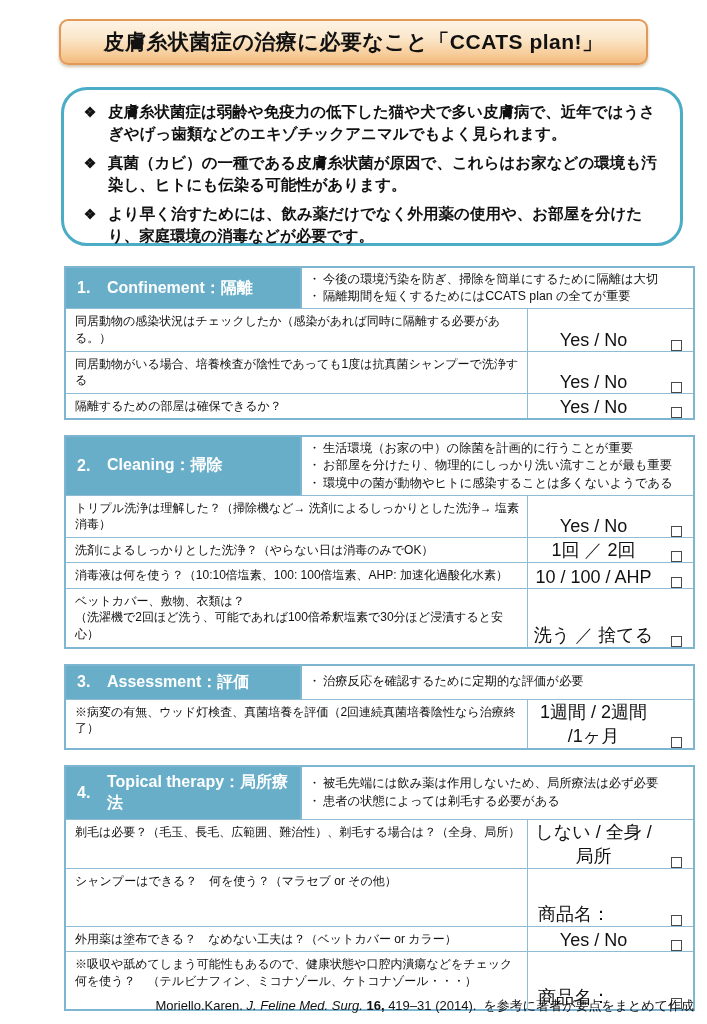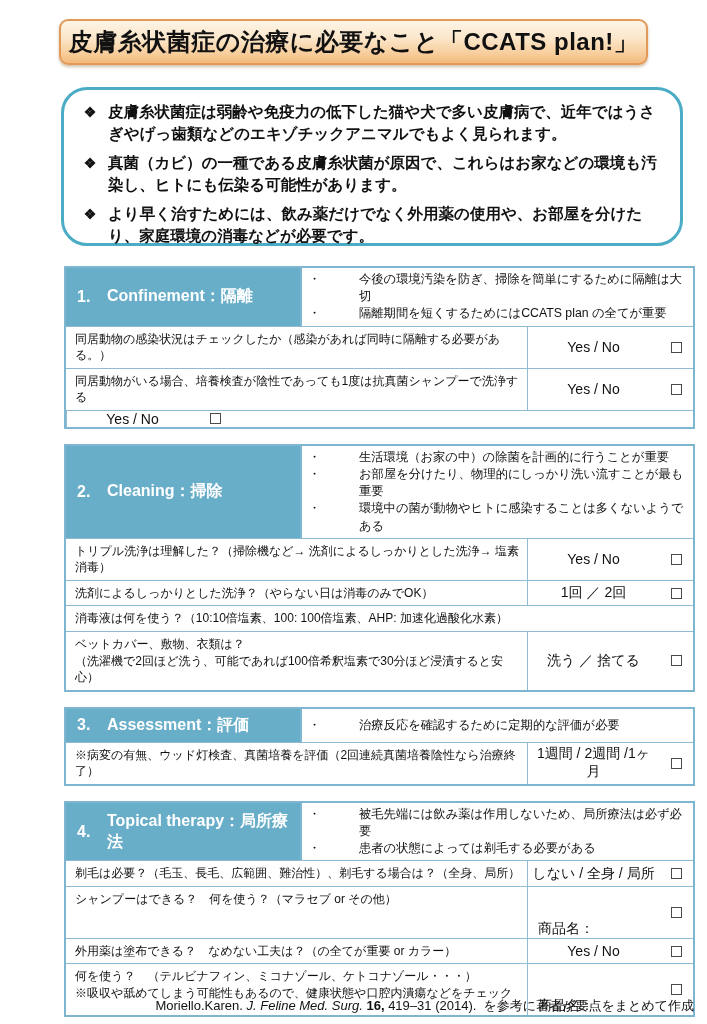--- a/index.html
+++ b/index.html
@@ -6,21 +6,21 @@
   html,body { width:707px; height:1024px; background:#ffffff;
     font-family:"Liberation Sans", sans-serif; color:#111; }
   body { position:relative; overflow:hidden; }
 
   
   .title-bar { position:absolute; left:59px; top:19px; width:589px; height:46px;
     border:2px solid #e39a58; border-radius:9px;
     background:linear-gradient(180deg,#fdf4e6 0%,#fbe7cb 40%,#f7cd9b 78%,#f3ba7c 100%);
     box-shadow:0 2px 3px rgba(120,80,30,.35);
     display:flex; align-items:center; justify-content:center;
-    font-size:24px; font-weight:bold; letter-spacing:.5px; }
+    font-size:21px; font-weight:bold; letter-spacing:.5px; }
 
   
   .intro-box { position:absolute; left:61px; top:87px; width:622px; height:159px;
     border:3px solid #4bacc6; border-radius:26px; background:#fff;
     padding:11px 16px 6px 8px; }
   .intro-item { display:flex; font-size:15.5px; font-weight:600; line-height:1.42; margin-bottom:7px; }
   .intro-marker { flex:0 0 36px; text-align:center; font-size:14px; padding-top:2px; }
   .intro-text { flex:1; }
 
   
@@ -28,26 +28,26 @@
   .section { border:2px solid #7eb5d1; background:#fff; margin-bottom:15px; }
   .sec-header { display:flex; align-items:stretch; }
   .sec-title { flex:0 0 234px; background:#69aec9; color:#fff; display:flex;
     align-items:center; padding:5px 4px 5px 11px; font-size:16px; font-weight:bold; min-height:33px; }
   .sec-num { flex:0 0 30px; }
   .sec-label { flex:1; }
   .sec-notes { flex:1; border-left:2px solid #7eb5d1; padding:3px 4px;
     display:flex; flex-direction:column; justify-content:center; }
   .note { display:flex; font-size:12.3px; line-height:1.4; font-weight:500; }
   .note-bullet { flex:0 0 17px; text-align:center; }
-  .note-text { flex:1;margin-left:36px; }
+  .note-text { flex:1; }
 
   .row { display:flex; border-top:1.5px solid #8fbcd4; align-items:stretch; }
   .q { flex:1; padding:4px 6px 4px 9px; font-size:12px; line-height:1.38; font-weight:500; }
   .a { flex:0 0 166px; border-left:1.5px solid #8fbcd4; display:flex;
-    align-items:center; font-size:14px; font-weight:500;gap:15px; }
+    align-items:flex-end; font-size:18px; font-weight:500;gap:15px; }
   .a-text { flex:1; text-align:center; padding-left:3px; }
   .a.left .a-text { text-align:left; padding-left:10px;margin-top:33px; }
   .checkbox { flex:0 0 11px; width:11px; height:11px; border:1.5px solid #4a4a4a;
     margin-right:11px; background:#fff; }
 
   
   .footer { position:absolute; right:13px; top:997px; font-size:13px; white-space:pre;margin-left:47px; }
   .footer .it { font-style:italic; }
   .footer .b { font-weight:bold; }
 </style>
@@ -109,20 +109,23 @@
     <div class="q">
             <div>同居動物がいる場合、培養検査が陰性であっても1度は抗真菌シャンプーで洗浄する</div>
           </div>
     <div class="a">
       <span class="a-text">Yes  /  No</span>
       <span class="checkbox"></span>
     </div>
   </div>
 
   <div class="row">
+    <div class="q">
+            <div>隔離するための部屋は確保できるか？</div>
+          </div>
     <div class="a">
       <span class="a-text">Yes  /  No</span>
       <span class="checkbox"></span>
     </div>
   </div>
 </div>
   </section>
 
   <section class="section">
     <div class="sec-header">
@@ -165,20 +168,24 @@
     <div class="a">
       <span class="a-text">1回 ／ 2回</span>
       <span class="checkbox"></span>
     </div>
   </div>
 
   <div class="row">
     <div class="q">
             <div>消毒液は何を使う？（10:10倍塩素、100: 100倍塩素、AHP: 加速化過酸化水素）</div>
           </div>
+    <div class="a">
+      <span class="a-text">10 / 100 / AHP</span>
+      <span class="checkbox"></span>
+    </div>
   </div>
 
   <div class="row">
     <div class="q">
             <div>ベットカバー、敷物、衣類は？</div>
             <div>（洗濯機で2回ほど洗う、可能であれば100倍希釈塩素で30分ほど浸漬すると安心）</div>
           </div>
     <div class="a">
       <span class="a-text">洗う ／ 捨てる</span>
       <span class="checkbox"></span>
@@ -247,32 +254,32 @@
             <div>シャンプーはできる？　何を使う？（マラセブ or その他）</div>
           </div>
     <div class="a left">
       <span class="a-text">商品名：</span>
       <span class="checkbox"></span>
     </div>
   </div>
 
   <div class="row">
     <div class="q">
-            <div>外用薬は塗布できる？　なめない工夫は？（の全てが重要 or カラー）</div>
-          </div>
-    <div class="a">
-      <span class="a-text">Yes  /  No</span>
-      <span class="checkbox"></span>
-    </div>
-  </div>
-
-  <div class="row">
-    <div class="q">
+            <div>外用薬は塗布できる？　なめない工夫は？（ベットカバー or カラー）</div>
+          </div>
+    <div class="a">
+      <span class="a-text">Yes  /  No</span>
+      <span class="checkbox"></span>
+    </div>
+  </div>
+
+  <div class="row">
+    <div class="q">
+            <div>※吸収や舐めてしまう可能性もあるので、健康状態や口腔内潰瘍などをチェック</div>
             <div>何を使う？　（テルビナフィン、ミコナゾール、ケトコナゾール・・・）</div>
-            <div>※吸収や舐めてしまう可能性もあるので、健康状態や口腔内潰瘍などをチェック</div>
           </div>
     <div class="a left">
       <span class="a-text">商品名：</span>
       <span class="checkbox"></span>
     </div>
   </div>
 </div>
   </section>
 
 </div>

